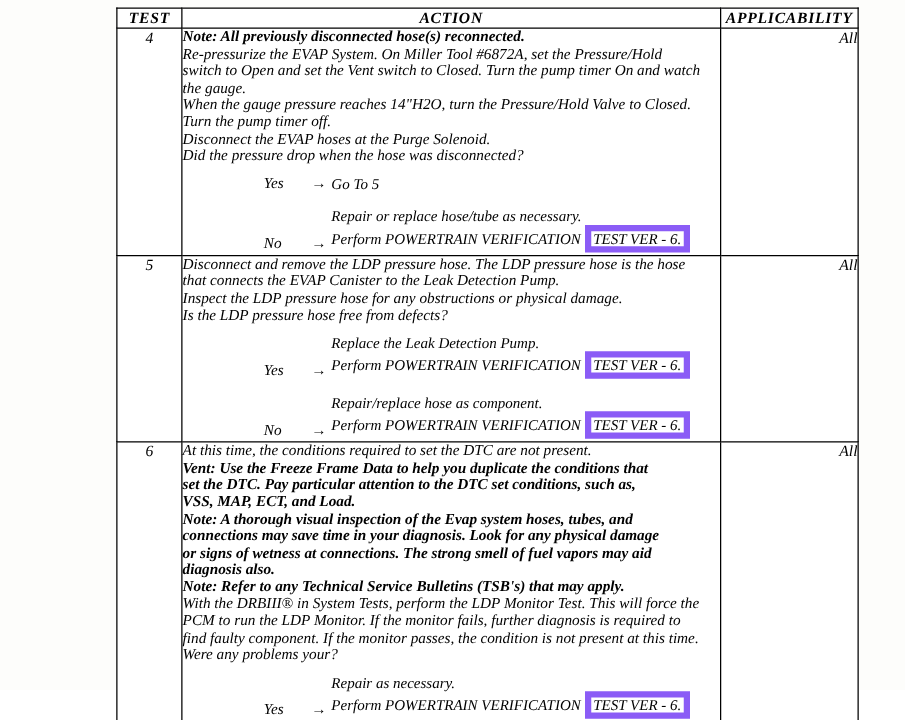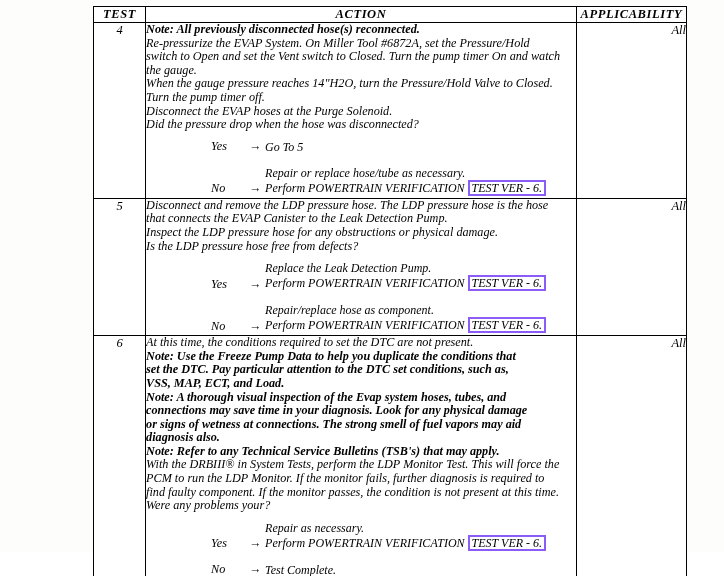--- a/index.html
+++ b/index.html
@@ -88,21 +88,21 @@
     text-align: center;
     font-size: 12.2px;
   }
   .ans-text {
     flex: 1 1 auto;
     font-size: 12px;
     line-height: 14px;
   }
   .ans-text .ln { white-space: nowrap; }
   .boxed {
-    border: 2px solid #8b5cf6;
+    border: 5px solid #8b5cf6;
     padding: 0 2px 0 2px;
     display: inline-block;
     line-height: 12px;
   }
 </style>
 </head>
 <body>
 
 <div class="page">
   <table class="proc">
@@ -175,21 +175,21 @@
                 </span>
               </div>
             </div>
           </td>
           <td class="appl-cell">All</td>
         </tr>
         <tr>
           <td class="test-cell">6</td>
           <td class="action-cell">
             <span class="ln">At this time, the conditions required to set the DTC are not present.</span>
-            <span class="ln b">Note: Use the Freeze Pump Data to help you duplicate the conditions that</span>
+            <span class="ln b">Vent: Use the Freeze Frame Data to help you duplicate the conditions that</span>
             <span class="ln b">set the DTC. Pay particular attention to the DTC set conditions, such as,</span>
             <span class="ln b">VSS, MAP, ECT, and Load.</span>
             <span class="ln b">Note: A thorough visual inspection of the Evap system hoses, tubes, and</span>
             <span class="ln b">connections may save time in your diagnosis. Look for any physical damage</span>
             <span class="ln b">or signs of wetness at connections. The strong smell of fuel vapors may aid</span>
             <span class="ln b">diagnosis also.</span>
             <span class="ln b">Note: Refer to any Technical Service Bulletins (TSB's) that may apply.</span>
             <span class="ln">With the DRBIII® in System Tests, perform the LDP Monitor Test. This will force the</span>
             <span class="ln">PCM to run the LDP Monitor. If the monitor fails, further diagnosis is required to</span>
             <span class="ln">find faulty component. If the monitor passes, the condition is not present at this time.</span>

